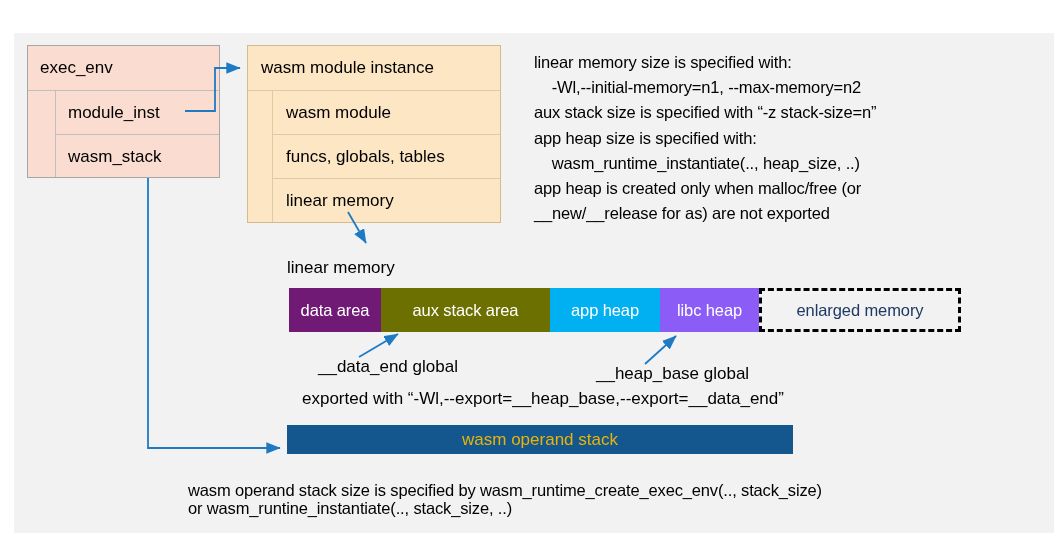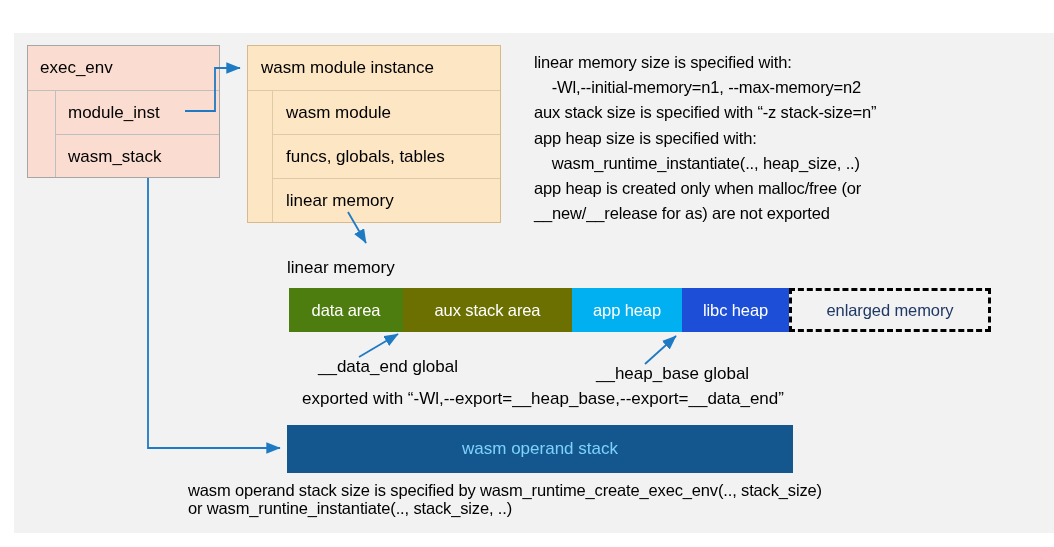--- a/index.html
+++ b/index.html
@@ -178,23 +178,23 @@
   .ann-data-end  { left: 318px; top: 357px; }
   .ann-heap-base { left: 596px; top: 364px; }
   .ann-export    { left: 302px; top: 389px; }
 
   
   .opstack {
     position: absolute;
     left: 287px;
     top: 425px;
     width: 506px;
-    height: 48px;
+    height: 29px;
     background: #14578f;
-    color: #7dd3fc;
+    color: #eab308;
     display: flex;
     align-items: center;
     justify-content: center;
     font-size: 17px;
     text-align: right;
   }
   .bottom-note {
     position: absolute;
     left: 188px;
     top: 481px;
@@ -239,24 +239,24 @@
   <div class="notes">linear memory size is specified with:
     -Wl,--initial-memory=n1, --max-memory=n2
 aux stack size is specified with “-z stack-size=n”
 app heap size is specified with:
     wasm_runtime_instantiate(.., heap_size, ..)
 app heap is created only when malloc/free (or
 __new/__release for as) are not exported</div>
 
   <div class="lm-label">linear memory</div>
   <div class="membar">
-      <div class="seg" style="width: 114px; background: #4d7c0f;">data area</div>
+      <div class="seg" style="width: 92px; background: #701a75;">data area</div>
       <div class="seg" style="width: 169px; background: rgb(107, 112, 0);">aux stack area</div>
       <div class="seg" style="width: 110px; background: rgb(0, 176, 240);">app heap</div>
-      <div class="seg" style="width: 107px; background: #1d4ed8;">libc heap</div>
+      <div class="seg" style="width: 99px; background: #8b5cf6;">libc heap</div>
       <div class="seg enlarged" style="width: 202px;">enlarged memory</div>
     </div>
 
   <div class="ann ann-data-end">__data_end global</div>
   <div class="ann ann-heap-base">__heap_base global</div>
   <div class="ann ann-export">exported with “-Wl,--export=__heap_base,--export=__data_end”</div>
 
   <div class="opstack">wasm operand stack</div>
   <div class="bottom-note">wasm operand stack size is specified by wasm_runtime_create_exec_env(.., stack_size)
 or wasm_runtine_instantiate(.., stack_size, ..)</div>

